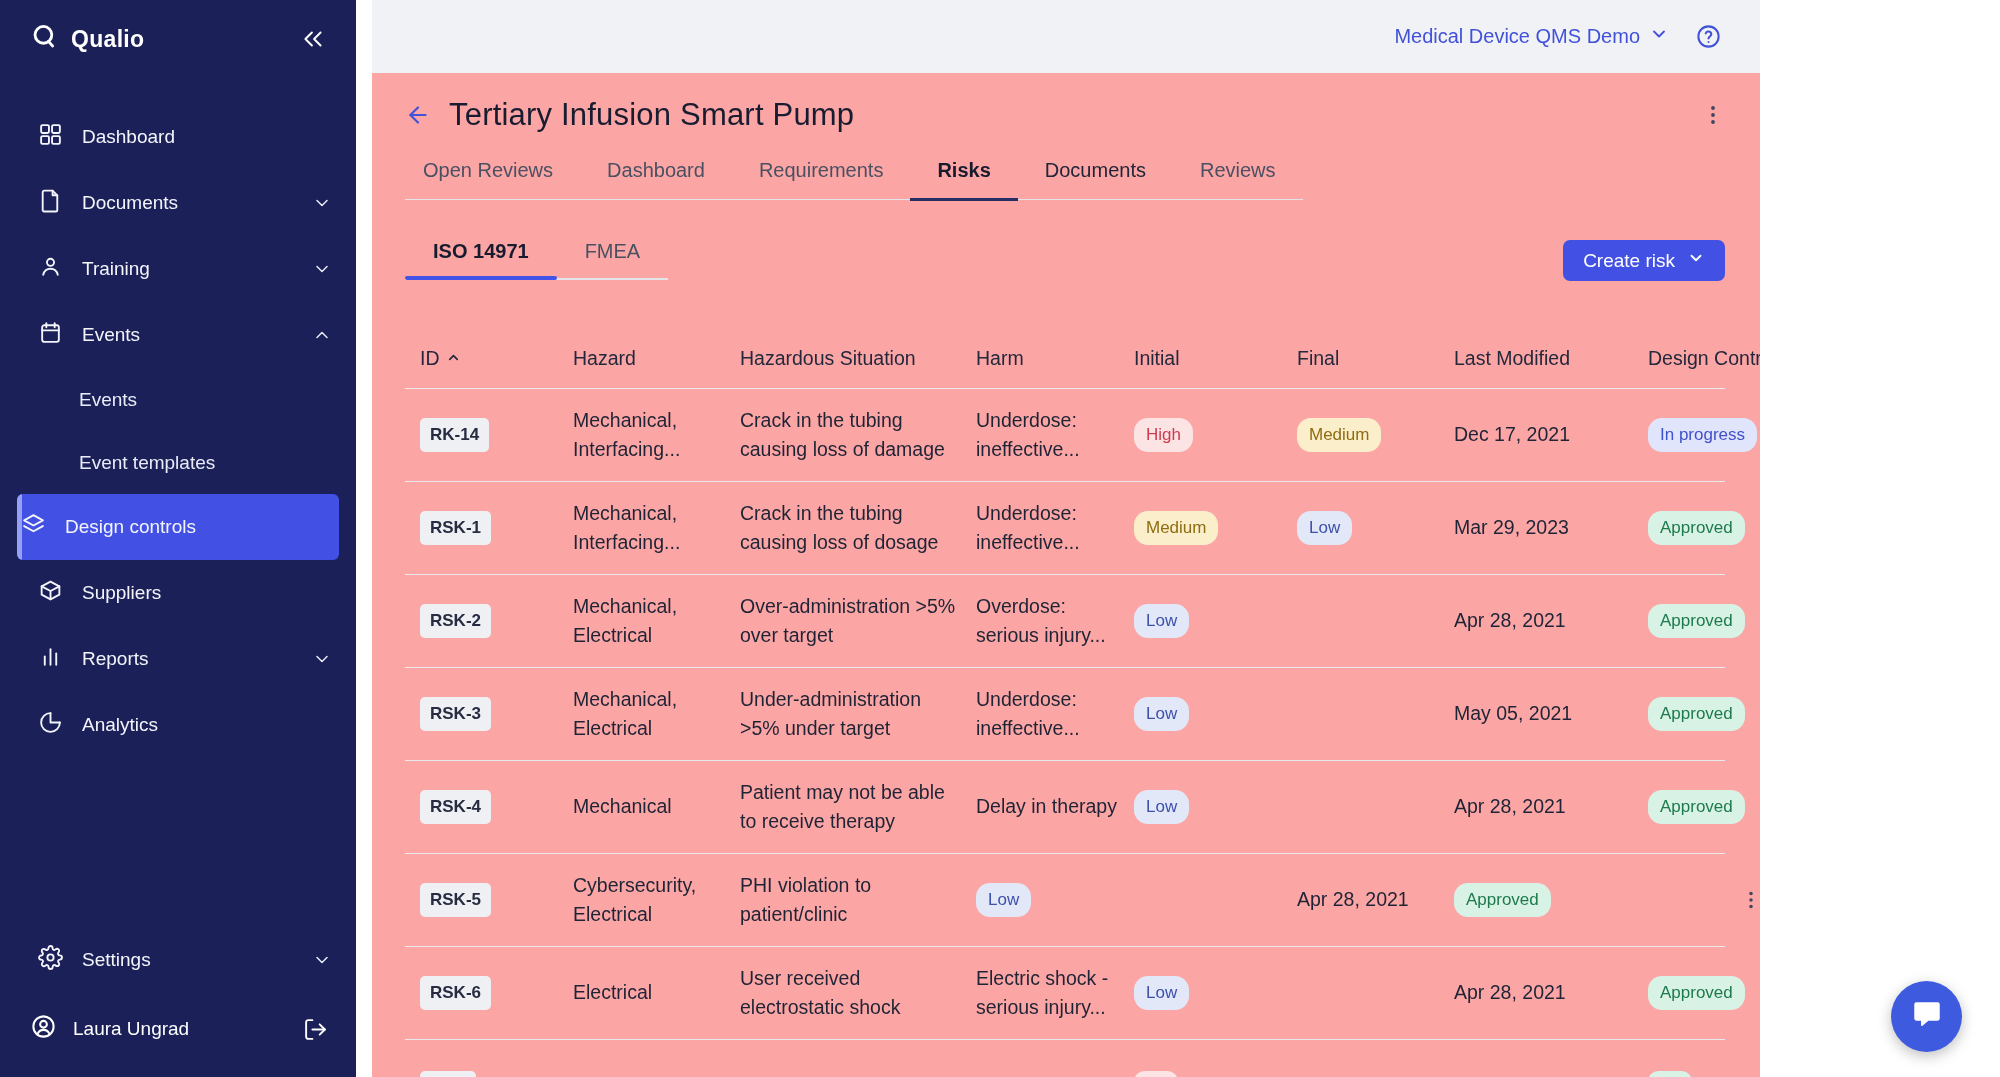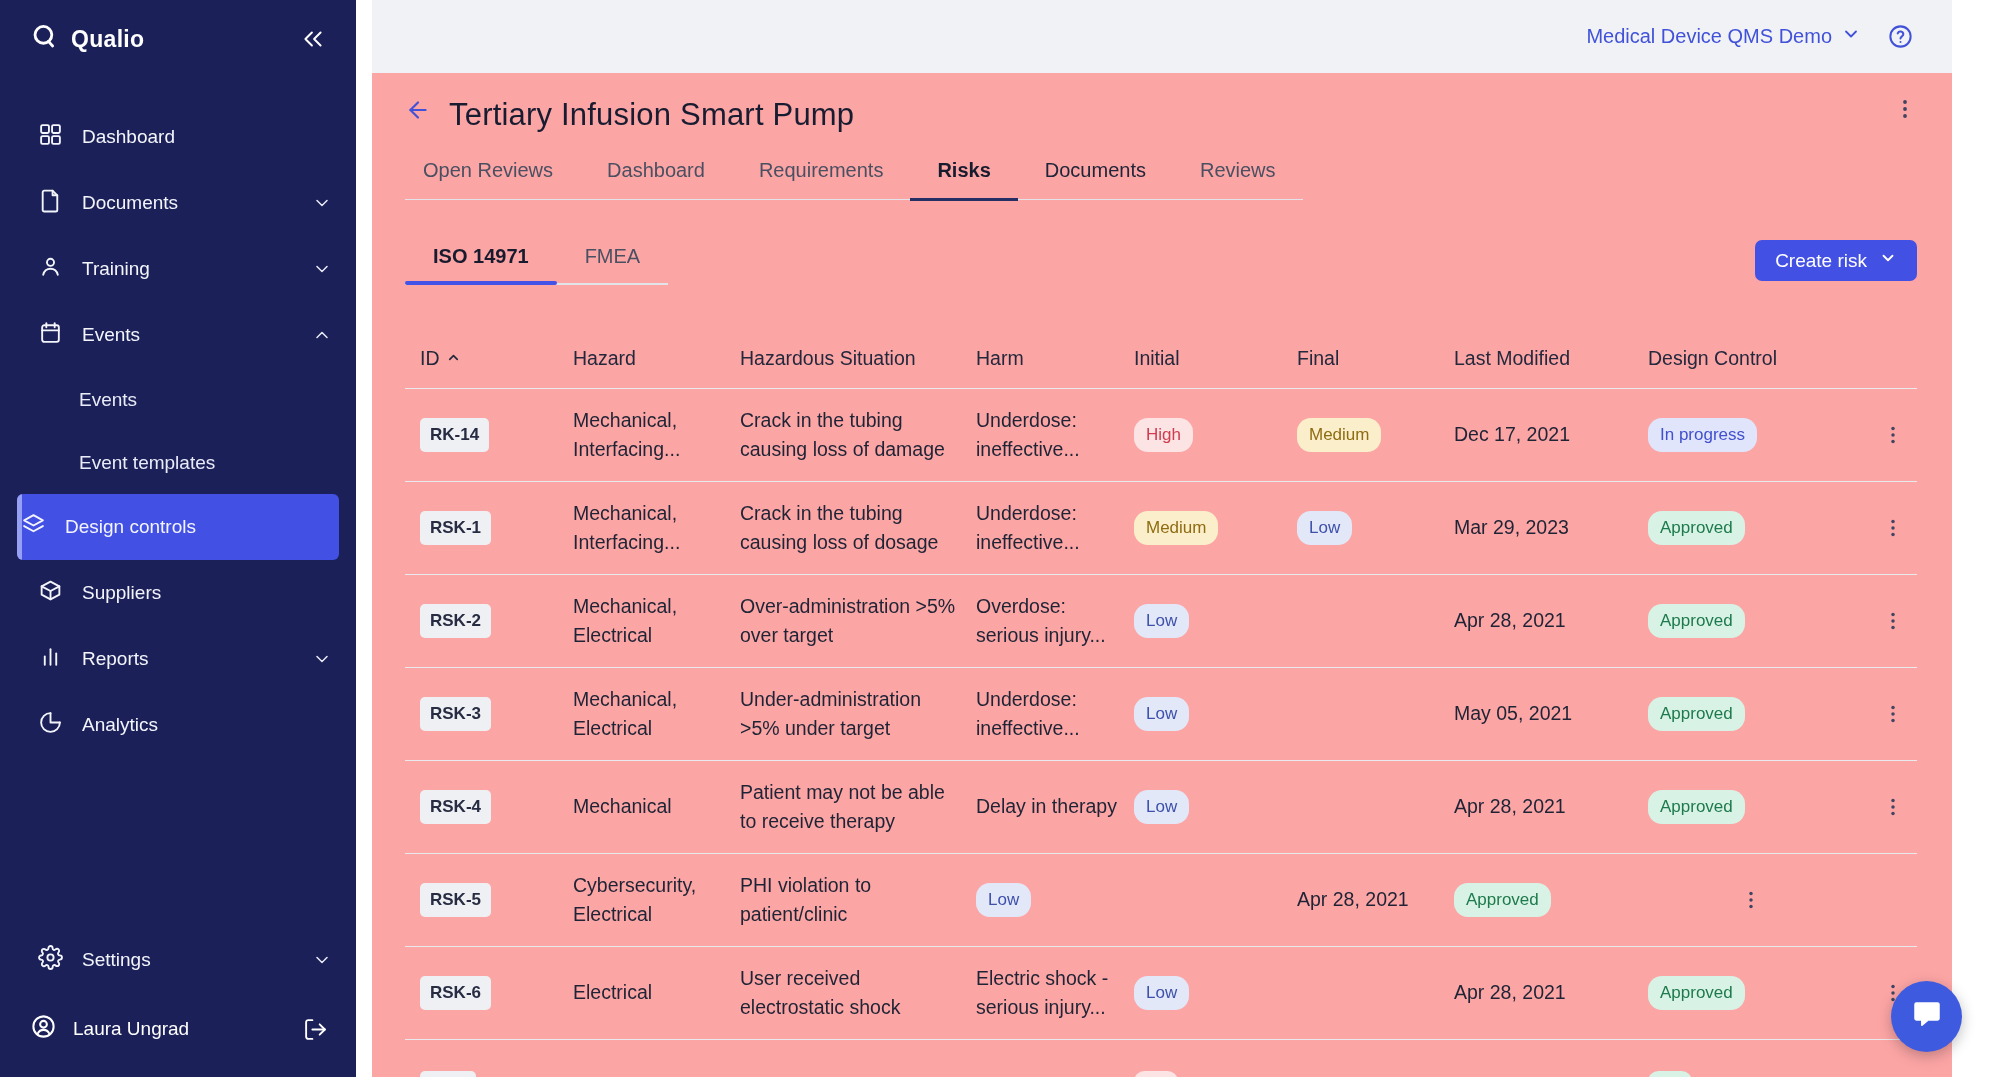--- a/index.html
+++ b/index.html
@@ -1,18 +1,18 @@
 <!DOCTYPE html>
 <html><head>
 <meta charset="utf-8">
 <style>
   * { box-sizing: border-box; margin: 0; padding: 0; }
   html,body { width:2000px; height:1077px; }
   body { font-family: "Liberation Sans", sans-serif; overflow:hidden; background:#fff; }
-  .app { display:flex; width:1952px; height:1077px; overflow:hidden; }
+  .app { display:flex; width:1760px; height:1077px; overflow:hidden; }
 
   
   .sidebar { width:356px; flex:none; background:#1b2158; color:#fff; display:flex; flex-direction:column; }
   .logo-row { height:78px; display:flex; align-items:center; padding:0 30px 0 30px; flex:none; }
   .logo { display:flex; align-items:center; gap:13px; font-size:23px; font-weight:700; letter-spacing:.3px; }
   .collapse { margin-left:auto; cursor:pointer; display:flex; }
   .nav { padding-top:26px; display:flex; flex-direction:column; flex:1; }
   .nav-item { height:66px; flex:none; display:flex; align-items:center; gap:19px; padding:0 24px 0 38px;
               font-size:19px; color:#f4f5fc; cursor:pointer; position:relative; }
   .nav-item .chev { margin-left:auto; display:flex; opacity:.95; }
@@ -25,35 +25,35 @@
   .icon { flex:none; }
   svg.s { stroke:currentColor; fill:none; stroke-width:1.8; stroke-linecap:round; stroke-linejoin:round; }
 
   
   .main { flex:1; display:flex; flex-direction:column; background:#fca5a5; min-width:0;margin-left:16px; }
   .topstrip { height:73px; flex:none; background:#f1f2f5; display:flex; align-items:center; justify-content:flex-end; gap:26px; padding:0 38px; }
   .workspace { display:flex; align-items:center; gap:9px; color:#4152d9; font-size:20px; cursor:pointer; }
   .help { color:#4152d9; display:flex; cursor:pointer; }
 
   .content { flex:1; padding:0 35px 0 33px; display:flex; flex-direction:column; overflow:hidden; }
-  .page-header { margin-top:24px; height:48px; display:flex; gap:18px; }
+  .page-header { margin-top:24px; height:48px; display:flex; align-items:center; gap:18px; }
   .back { color:#4152d9; display:flex; cursor:pointer; }
   .page-title { font-size:31px; color:#181c30; font-weight:400; letter-spacing:.2px; }
   .kebab { color:#3f4560; cursor:pointer; display:flex; }
   .kebab svg { fill:#3f4560; stroke:none; }
   .header-kebab { margin-left:auto; }
 
   .tabs { margin-top:26px; display:flex; width:max-content; border-bottom:1px solid #e3e4e9; }
   .tab { padding:0 27px 17px; font-size:20px; color:#4a5062; cursor:pointer; position:relative; white-space:nowrap; }
   .tab:first-child { padding-left:18px; }
   .tab.active { color:#171b2e; font-weight:700; }
   .tab.active::after { content:""; position:absolute; left:0; right:0; bottom:-2px; height:3px; background:#272e63; }
   .tab.near-active { color:#20263a; }
 
-  .subtab-row { margin-top:40px; display:flex; align-items:flex-end; justify-content:space-between; }
+  .subtab-row { margin-top:40px; display:flex; align-items:flex-start; justify-content:space-between; }
   .subtabs { display:flex; border-bottom:2px solid #e3e4e9; }
   .subtab { padding:0 28px 15px; font-size:20px; color:#4a5062; cursor:pointer; position:relative; white-space:nowrap; }
   .subtab.active { color:#171b2e; font-weight:700; }
   .subtab.active::after { content:""; position:absolute; left:0; right:0; bottom:-2px; height:4px; border-radius:2px; background:#4353e8; }
   .create-risk { height:41px; margin-bottom:4px; padding:0 20px; background:#4250e4; color:#fff; border:none; border-radius:7px;
                  font-size:19px; font-family:inherit; display:flex; align-items:center; gap:12px; cursor:pointer; }
 
   .table { margin-top:20px; }
   .tgrid { display:grid; grid-template-columns:153px 167px 236px 158px 163px 157px 194px 220px 1fr; align-items:center; }
   .thead { padding:42px 0 18px; font-size:19.5px; font-weight:400; color:#23283c; }

